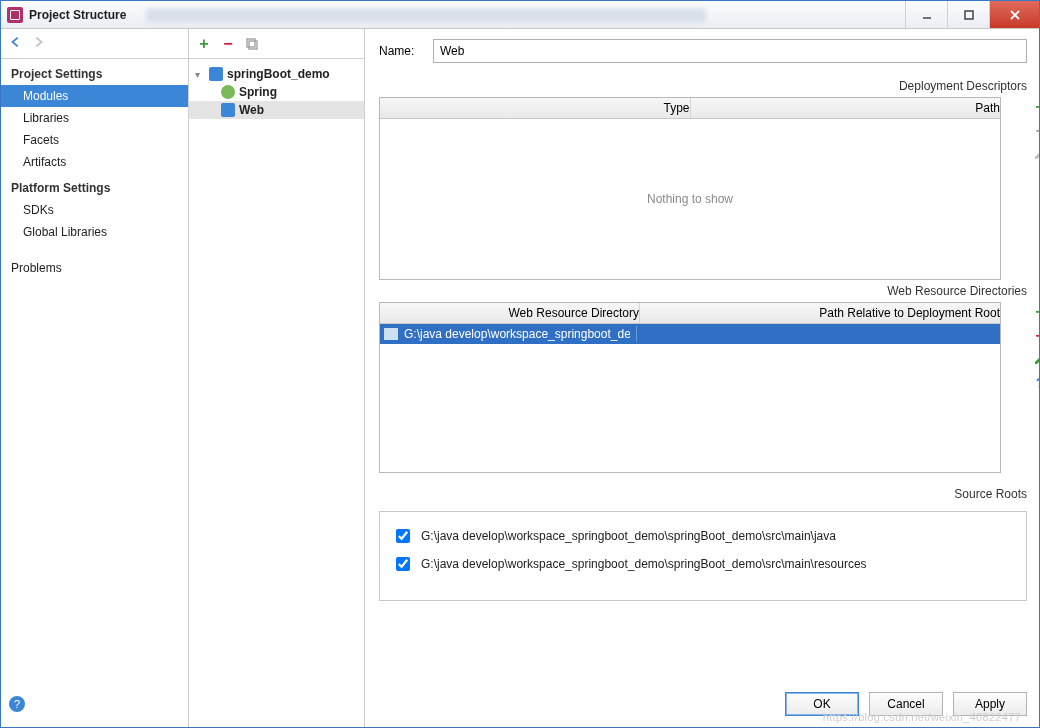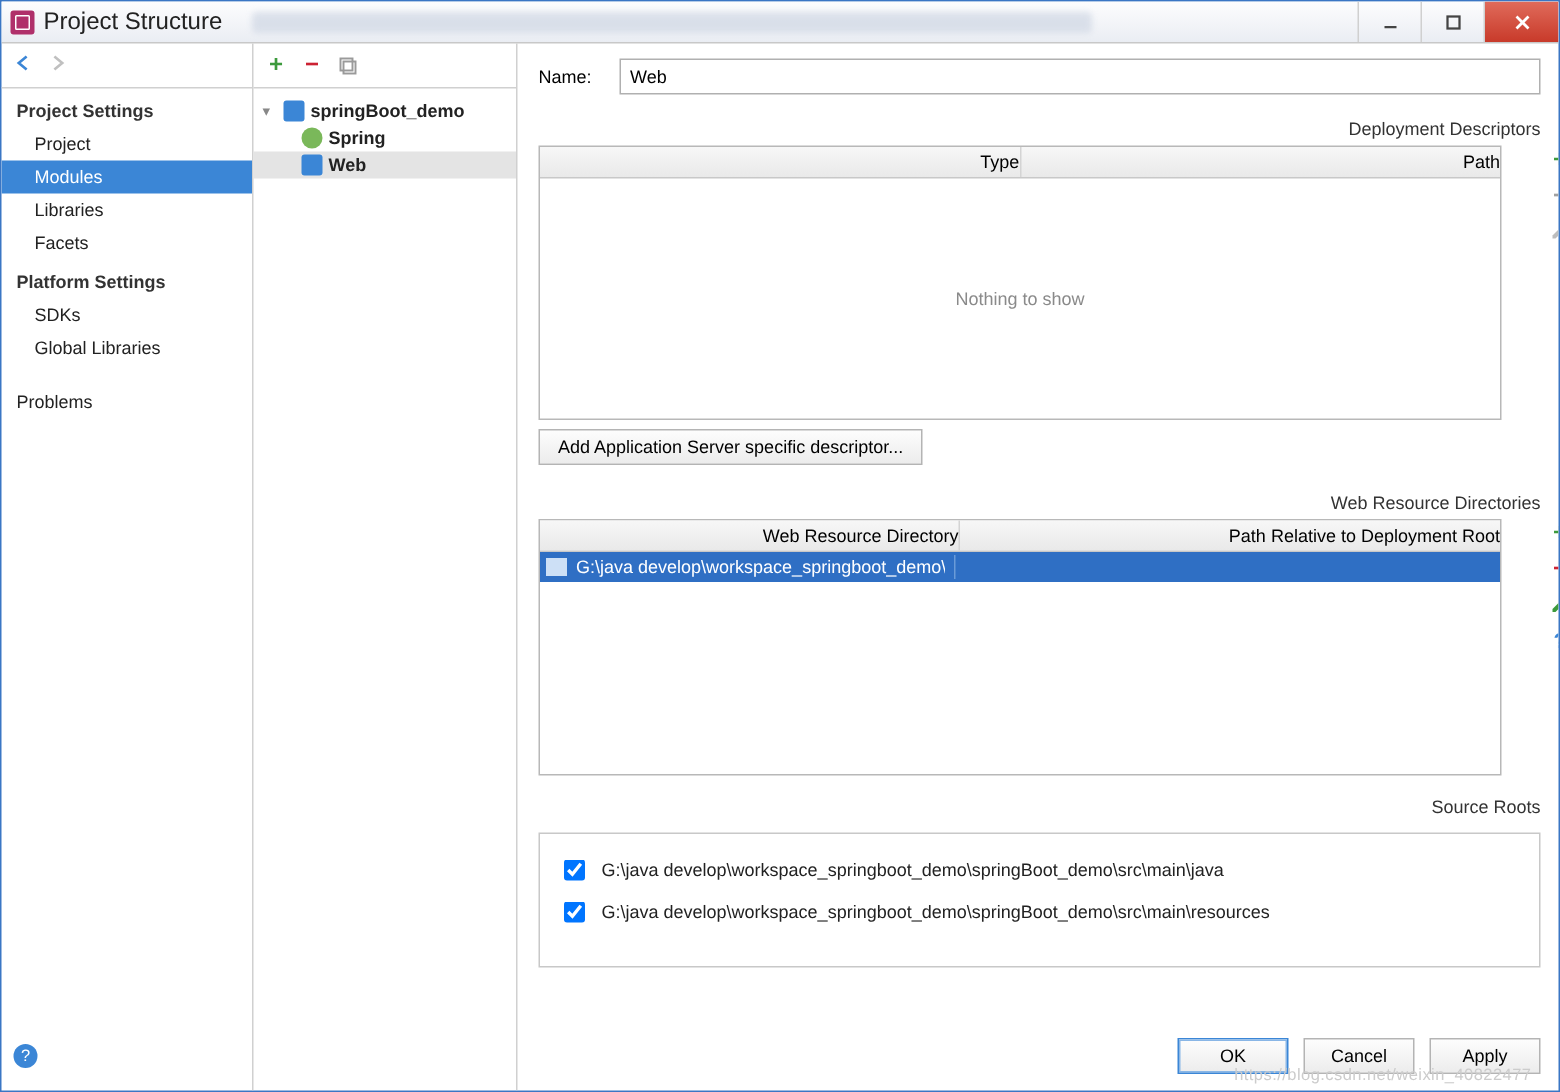--- a/index.html
+++ b/index.html
@@ -1,29 +1,29 @@
 <!DOCTYPE html>
 <html><head>
 <meta charset="utf-8">
 <style>
   * { box-sizing: border-box; font-family: "Segoe UI", Arial, sans-serif; font-size: 12px; }
   body { margin: 0; background: #fff; width: 1040px; height: 728px; overflow: hidden; border: 1px solid #3a76c4; position: relative; }
   
   .titlebar { height: 28px; background: linear-gradient(#fdfdfe,#eaedf3); display:flex; align-items:center; border-bottom:1px solid #c8c8c8; }
   .titlebar .app-icon { width:16px; height:16px; margin:0 6px; background:#b0306a; border-radius:2px; position:relative; }
   .titlebar .app-icon::after{content:"";position:absolute;inset:3px;border:1px solid #fff;border-radius:1px;}
-  .titlebar .title { font-size:16px; color:#222; }
+  .titlebar .title { font-size:12px; color:#222;font-weight:bold; }
   .titlebar .blurred { margin-left:20px; height:14px; width:560px; background:#cfd7e4; border-radius:3px; filter: blur(2px); opacity:0.7;}
   .winbtns { margin-left:auto; display:flex; height:100%; }
   .winbtn { width:42px; display:flex; align-items:center; justify-content:center; border-left:1px solid #d0d0d0;}
   .winbtn.close { width:50px; background:linear-gradient(#e06b5b,#c83a2a); color:#fff; }
   .winbtn svg { width:12px; height:12px; }
   
   .main { position:absolute; inset:28px 0 0 0; display:flex; }
-  .sidebar-left { width:168px; border-right:1px solid #d0d0d0; display:flex; flex-direction:column; }
+  .sidebar-left { width:188px; border-right:1px solid #d0d0d0; display:flex; flex-direction:column; }
   .nav-arrows { height:30px; display:flex; align-items:center; gap:8px; padding:0 8px; border-bottom:1px solid #d0d0d0; }
   .arrow-btn svg { width:14px; height:14px; }
   .arrow-btn.back svg { stroke:#3b86d6; }
   .arrow-btn.fwd svg { stroke:#c0c0c0; }
   .section-head { font-weight:bold; color:#333; padding:8px 10px 4px; }
   .side-item { padding:4px 10px 4px 22px; color:#222; cursor:default; }
   .side-item.selected { background:#3b86d6; color:#fff; }
   .side-sep { height:14px; }
   
   .tree-panel { width:176px; border-right:1px solid #d0d0d0; display:flex; flex-direction:column; }
@@ -114,24 +114,24 @@
   <div class="sidebar-left">
     <div class="nav-arrows">
       <span class="arrow-btn back"><svg viewBox="0 0 16 16" fill="none">
             <path d="M10 3 L4 8 L10 13" stroke-width="2"></path>
           </svg></span>
       <span class="arrow-btn fwd"><svg viewBox="0 0 16 16" fill="none">
             <path d="M6 3 L12 8 L6 13" stroke-width="2"></path>
           </svg></span>
     </div>
     <div class="section-head">Project Settings</div>
-    <div class="side-item">Project</div>
     <div class="side-item selected">Modules</div>
     <div class="side-item">Libraries</div>
     <div class="side-item">Facets</div>
+    <div class="side-item">Artifacts</div>
     <div class="section-head">Platform Settings</div>
     <div class="side-item">SDKs</div>
     <div class="side-item">Global Libraries</div>
     <div class="side-sep"></div>
     <div class="side-item" style="padding-left:10px">Problems</div>
   </div>
 
   <div class="tree-panel">
     <div class="tree-toolbar">
       <span class="tb-icon plus">+</span>
@@ -177,23 +177,20 @@
       </div>
       <div class="side-actions">
         <span class="sa plus">+</span>
         <span class="sa minus">−</span>
         <span class="sa edit"><svg viewBox="0 0 14 14">
               <path d="M2 12 L4 12 L12 4 L10 2 L2 10 Z" fill="#bdbdbd"></path>
             </svg></span>
       </div>
     </div>
 
-    <div class="btn-row">
-      <button>Add Application Server specific descriptor...</button>
-    </div>
 
     <div class="section-title">Web Resource Directories</div>
     <div class="sec-wrap">
       <div class="table-frame">
         <div class="table-head">
           <div class="th">Web Resource Directory</div>
           <div class="th" style="flex:0 0 360px">Path Relative to Deployment Root</div>
         </div>
         <div class="wrd-body">
           <div class="wrd-row">

